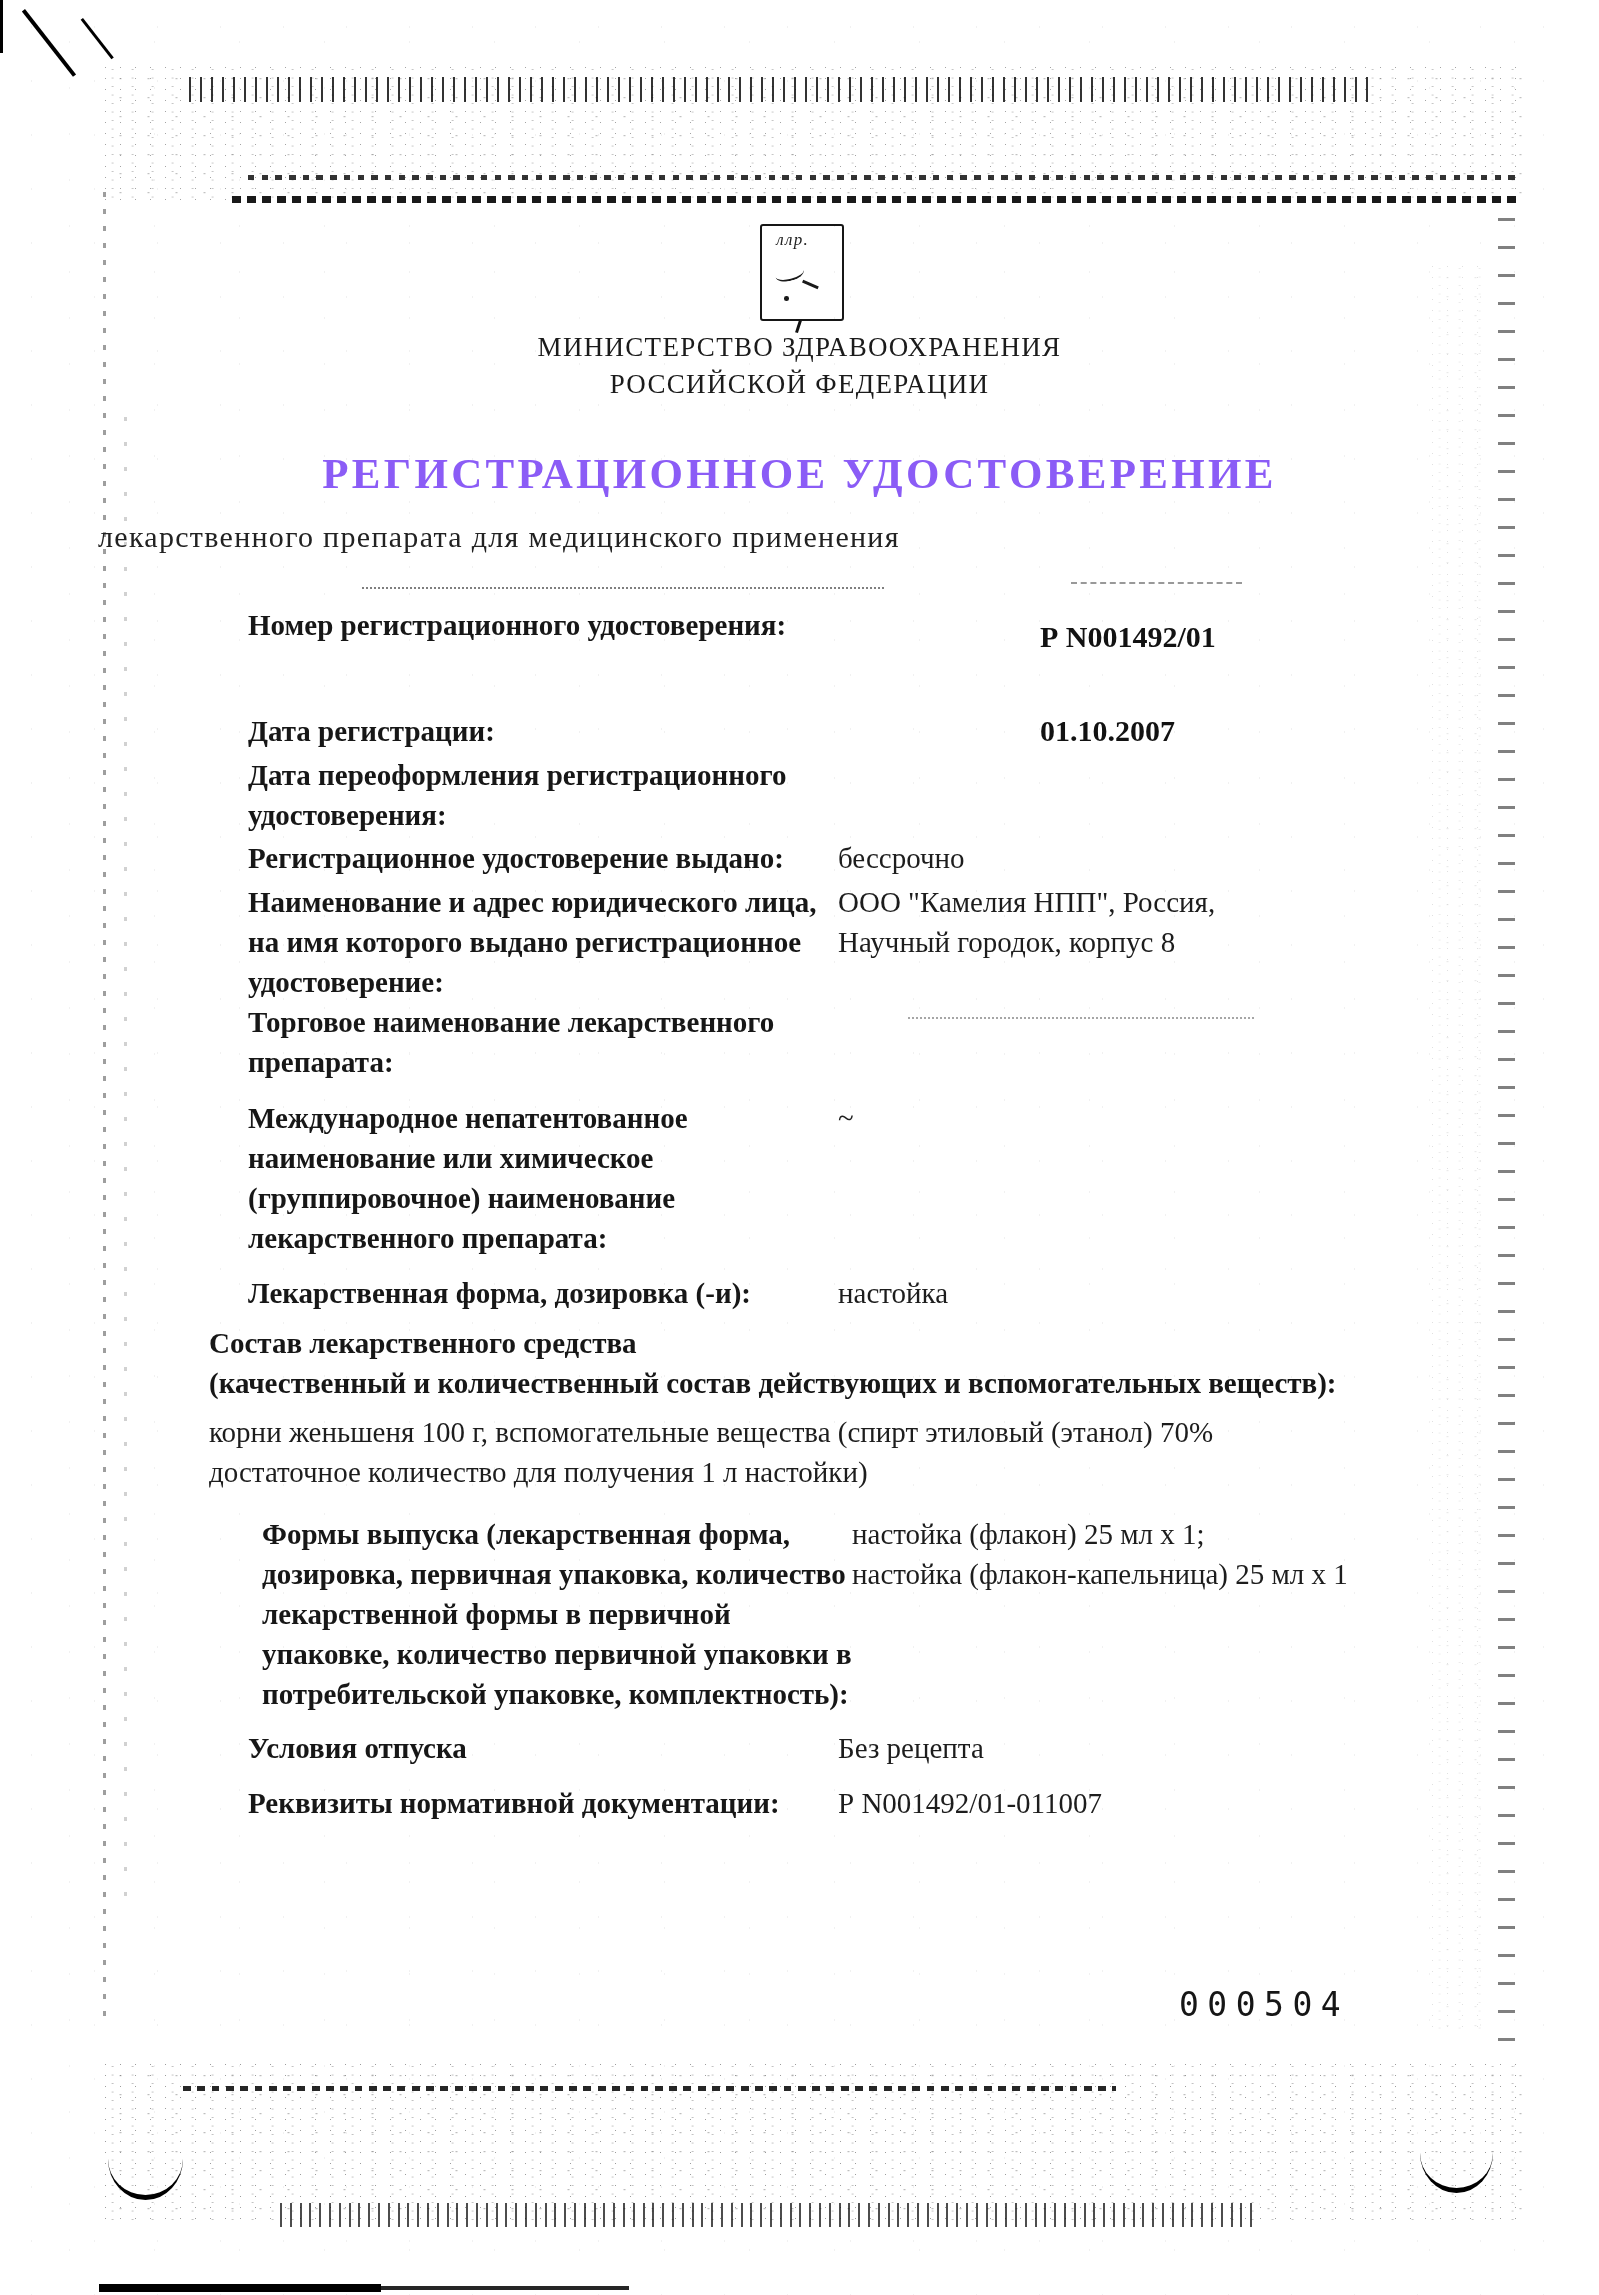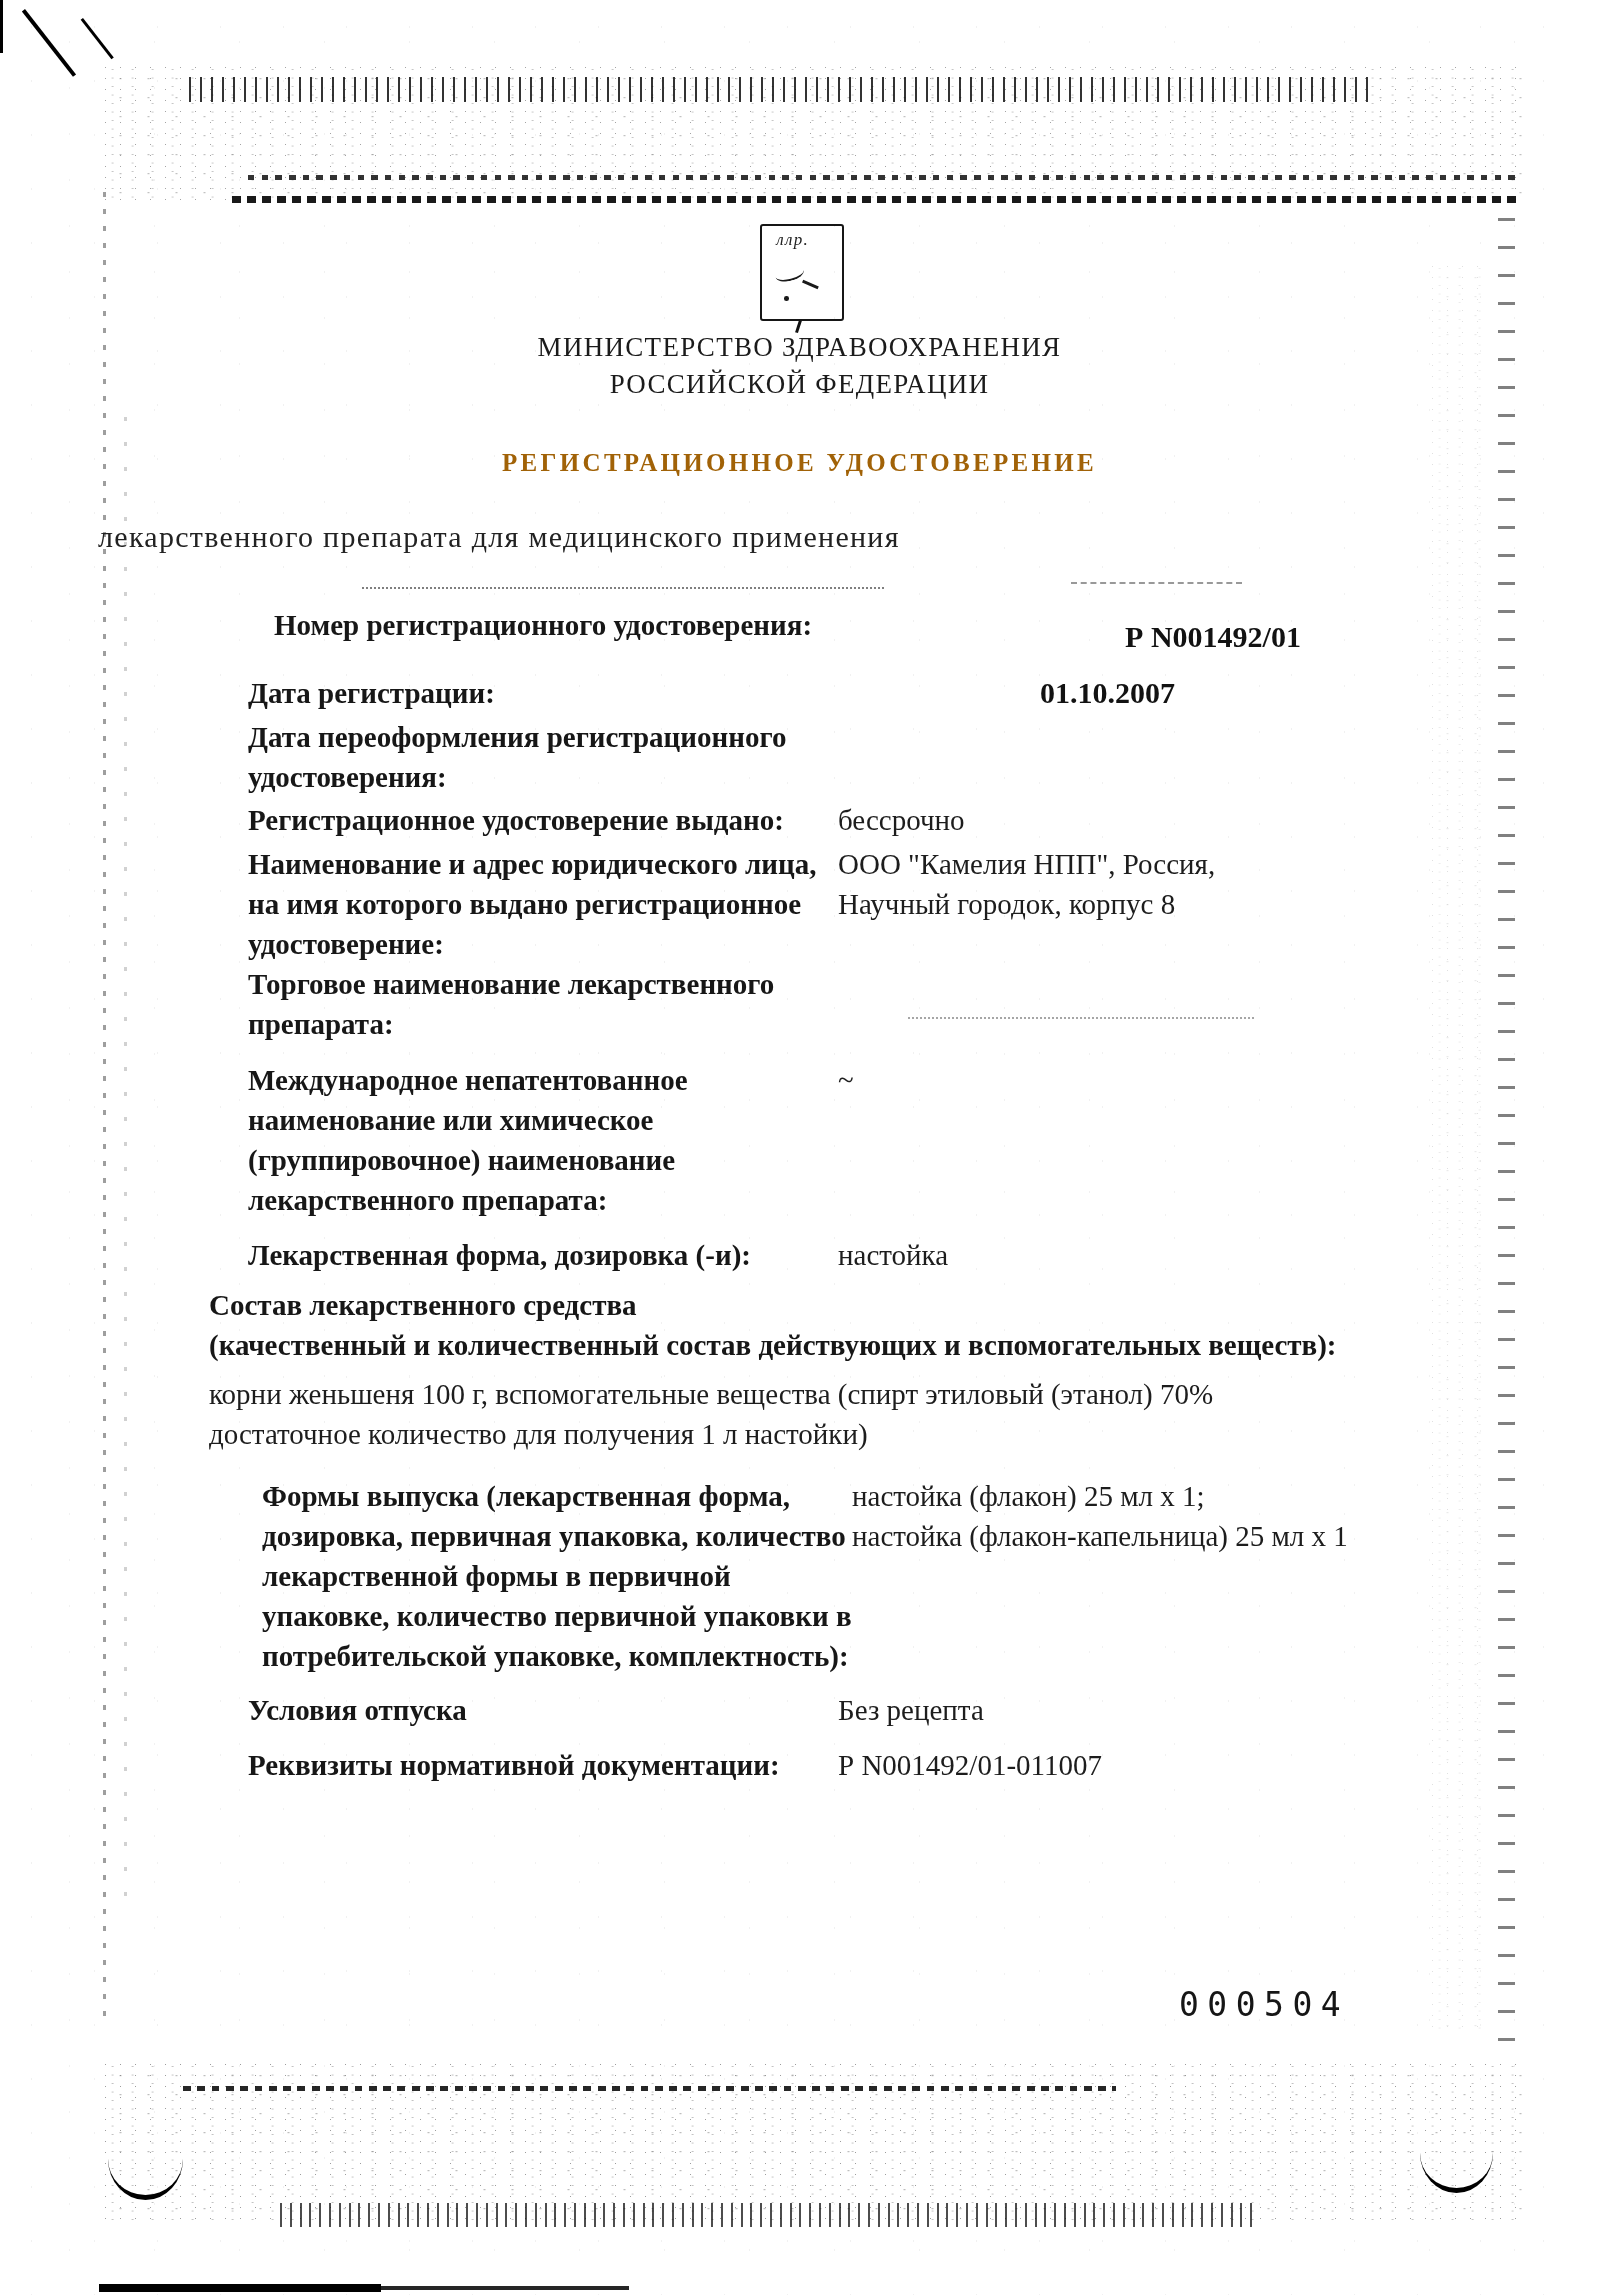--- a/index.html
+++ b/index.html
@@ -64,32 +64,32 @@
     border-bottom:2.6px solid #1a1a1a;border-radius:50%;transform:rotate(-14deg);}
   .emblem .m-bar{position:absolute;left:40px;top:57px;width:17px;height:2.6px;background:#1a1a1a;
     transform:rotate(24deg);}
   .emblem .m-dot{position:absolute;left:22px;top:70px;width:4.6px;height:4.6px;background:#1a1a1a;border-radius:50%;}
   .emblem-tail{position:absolute;left:797px;top:320px;width:3.3px;height:13px;background:#111;
     transform:rotate(18deg);}
   
   .ministry{position:absolute;left:98px;top:329px;width:1403px;text-align:center;
     font-size:27px;line-height:37px;letter-spacing:1.3px;color:#1b1b1b;}
   .doc-title{position:absolute;left:98px;top:449px;width:1403px;text-align:center;
-    font-size:25px;font-weight:bold;letter-spacing:3.3px;color:#a16207;}
+    font-size:43px;font-weight:bold;letter-spacing:3.3px;color:#8b5cf6;}
   .doc-subtitle{position:absolute;left:98px;top:520px;width:1403px;
     font-size:30px;letter-spacing:1.3px;color:#222;}
   .fields{position:absolute;left:248px;top:605px;width:1138px;font-size:29px;line-height:40px;}
   .row{display:flex;align-items:flex-start;}
   .row .label{width:590px;flex:none;font-weight:bold;color:#171717;}
   .row .value{flex:1;color:#1d1d1d;}
   .value.vbold{font-weight:bold;font-size:30px;color:#121212;}
   .value.shift-lg{padding-left:202px;}
   .value.shift-md{padding-left:124px;}
   .value.vdrop{padding-top:11.7px;}
-  .mb-xl{margin-bottom:16px;text-align:center;}
+  .mb-xl{margin-bottom:54px;}
   .mb-sm{margin-bottom:3.9px;}
   .mb-md{margin-bottom:16px;}
   .mb-lg{margin-bottom:14.3px;}
   .composition{margin-top:10.4px;margin-left:-39px;width:1180px;}
   .composition .comp-head{font-weight:bold;color:#171717;}
   .composition .comp-body{color:#1d1d1d;margin-top:9px;}
   .stamp-number{position:absolute;left:1179px;top:1985px;
     font-family:"DejaVu Sans Mono", monospace;font-size:33px;letter-spacing:8.5px;color:#161616;}
 </style>
 </head>

